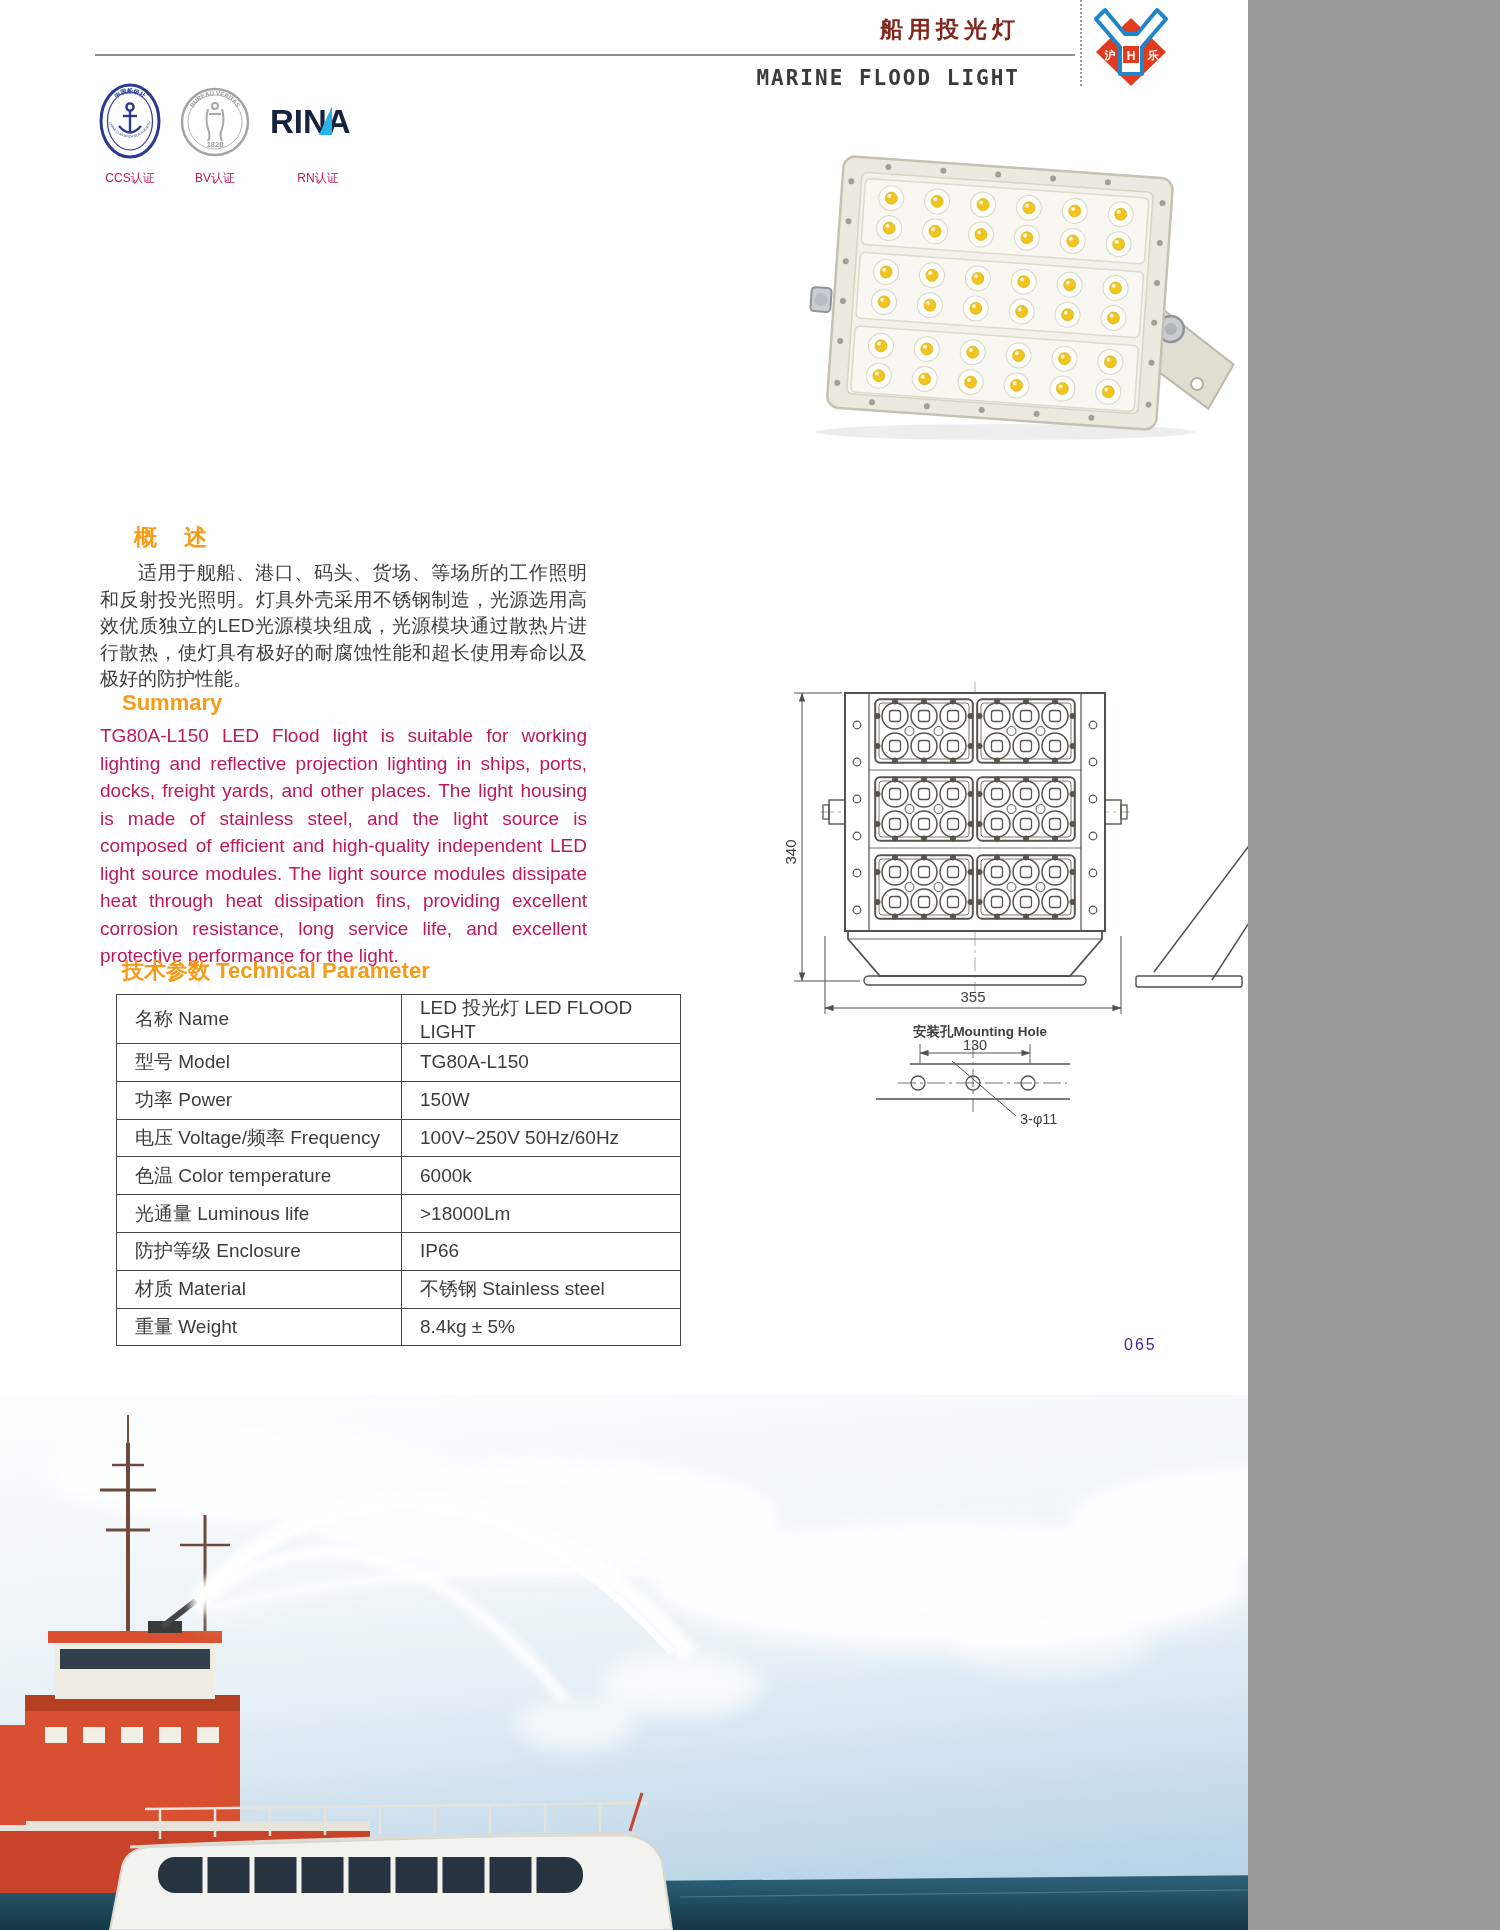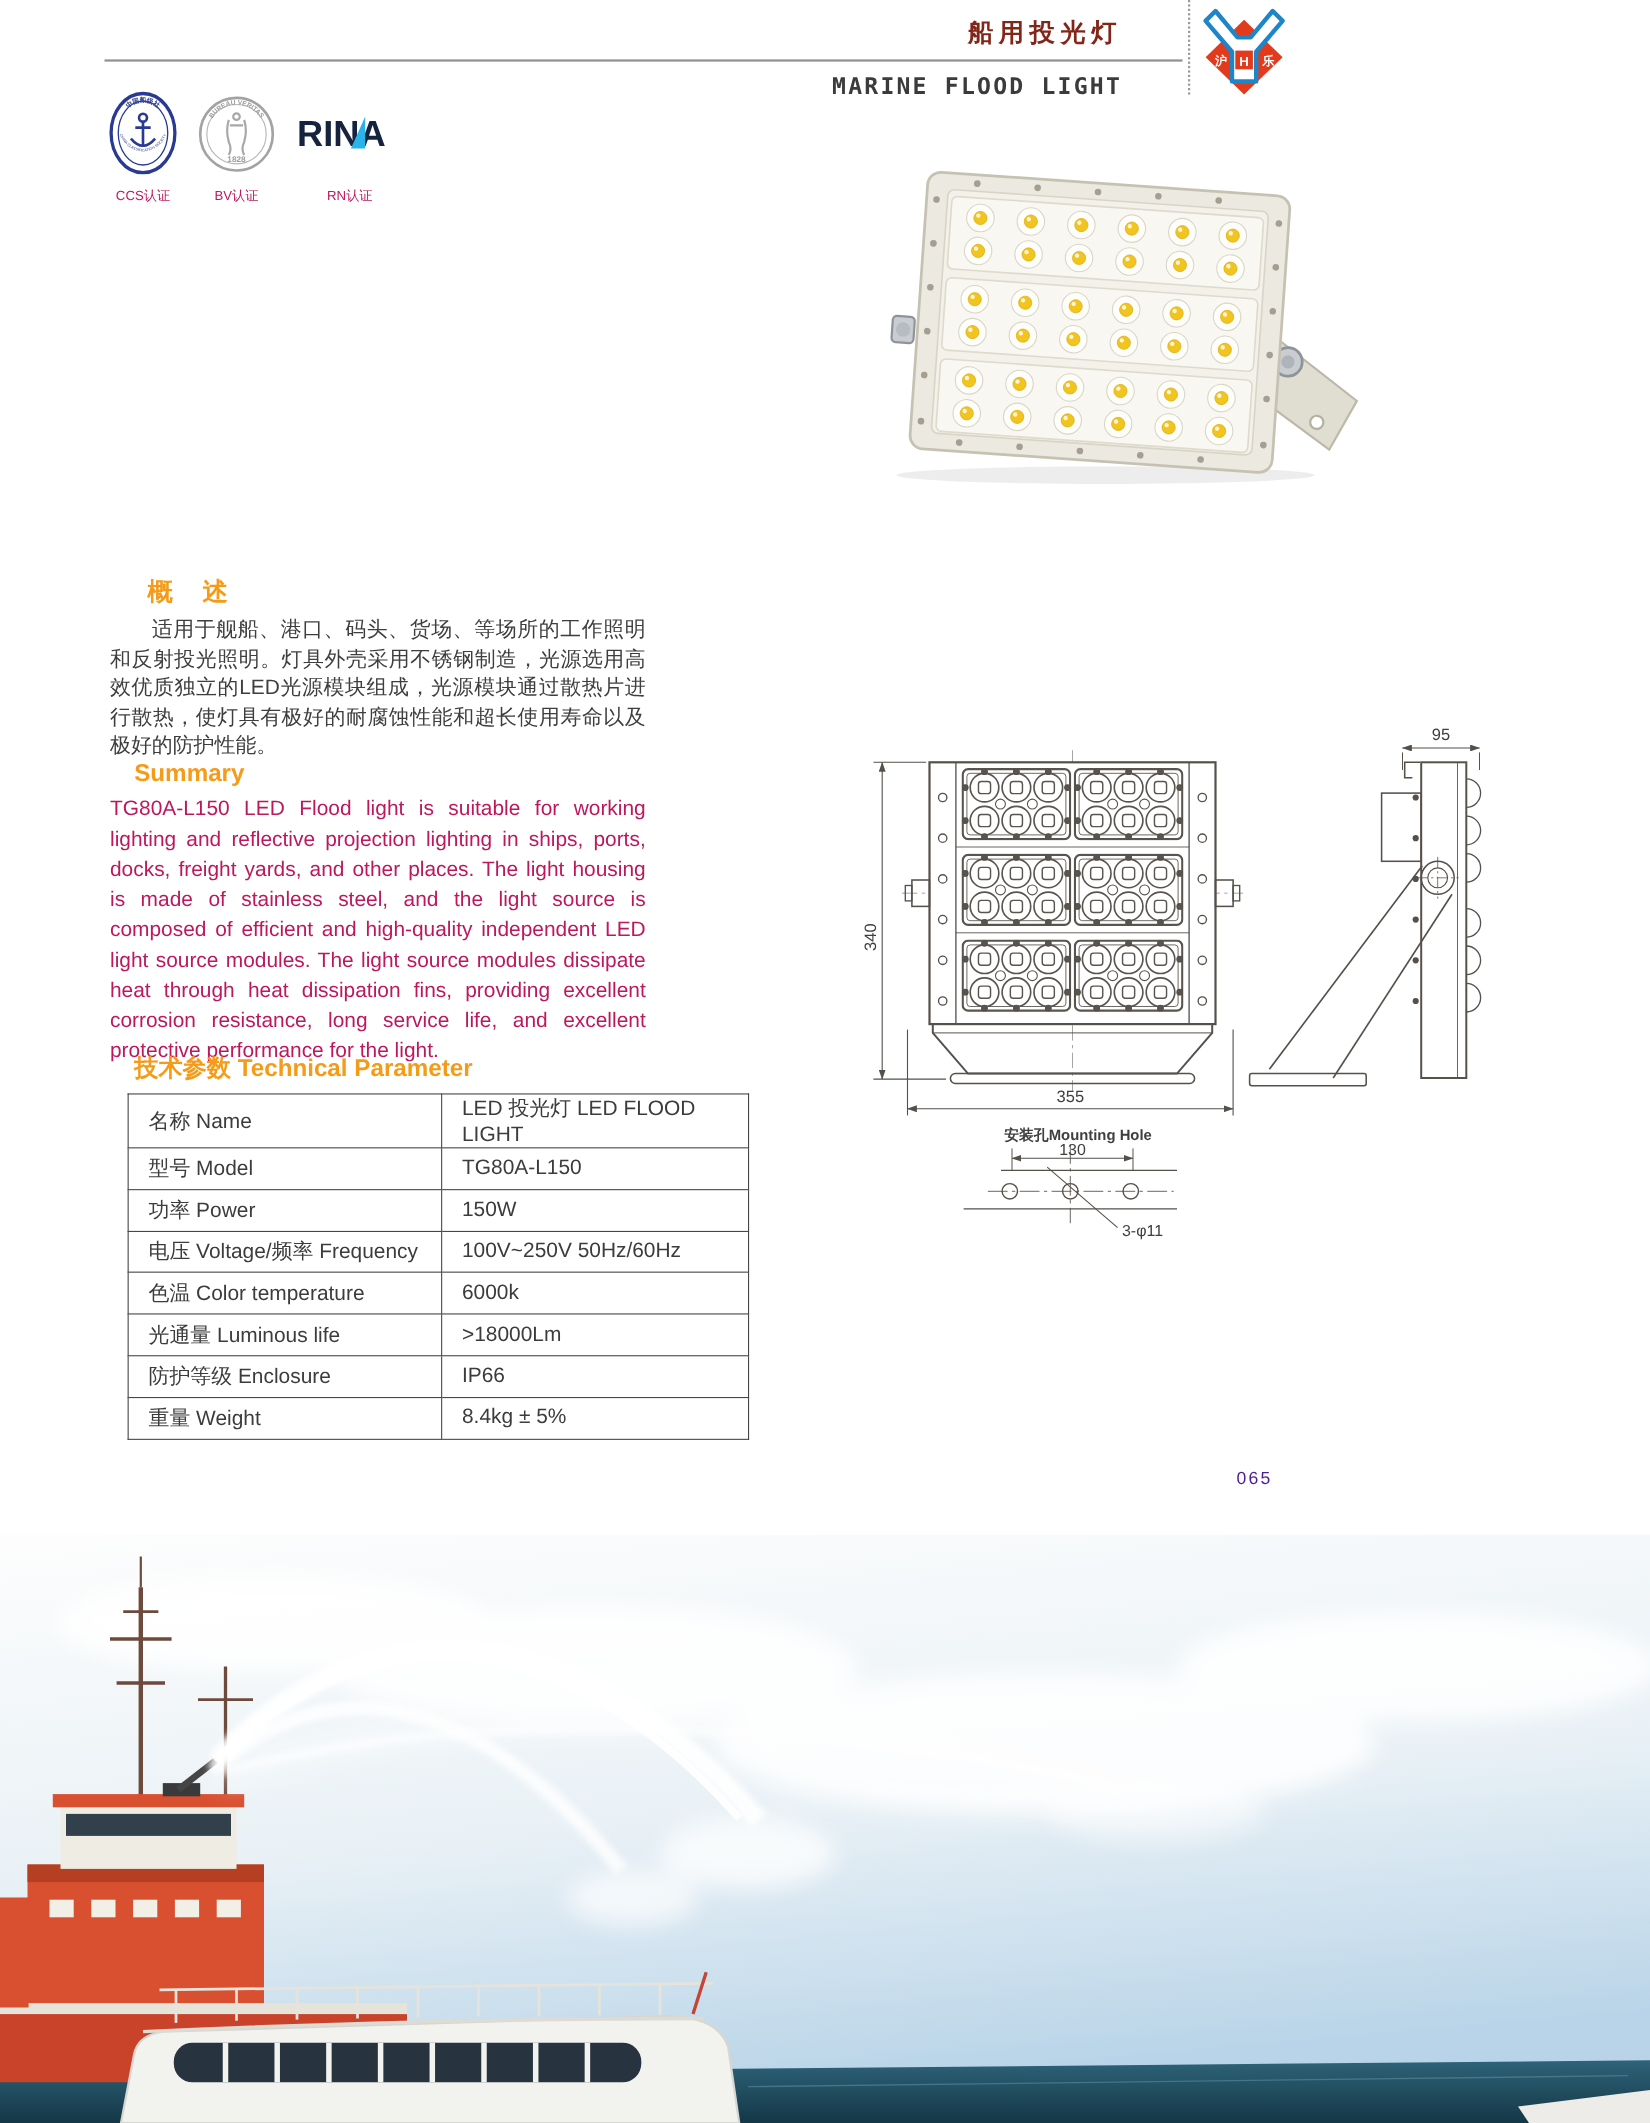--- a/index.html
+++ b/index.html
@@ -1,16 +1,16 @@
 <!DOCTYPE html>
 <html><head>
 <meta charset="utf-8">
 <style>
   html,body{margin:0;padding:0;background:#9a9a9a;}
-  .page{position:relative;width:1500px;height:1930px;background:#ffffff;overflow:hidden;
+  .page{position:relative;width:1248px;height:1930px;background:#ffffff;overflow:hidden;
         font-family:"Liberation Sans","DejaVu Sans",sans-serif;color:#3e3e3e;}
   .abs{position:absolute;}
 
   
   .hdr-block{position:absolute;left:95px;top:8px;width:980px;text-align:right;}
   .hdr-zh{font-size:23px;font-weight:bold;color:#83261a;letter-spacing:5px;
           padding:6px 55px 9px 0;border-bottom:2px solid #8f8f8f;}
   .hdr-en{font-family:"DejaVu Sans Mono","Liberation Mono",monospace;font-size:21px;
           font-weight:bold;color:#3b3b3b;letter-spacing:2px;padding:10px 55px 0 0;}
   .vdots{position:absolute;left:1080px;top:0;height:86px;width:0;border-left:2px dotted #9a9a9a;}
@@ -316,20 +316,24 @@
         </tr>
       <tr>
         <td class="pl">光通量 Luminous life</td>
         <td class="pv">&gt;18000Lm</td>
         </tr>
       <tr>
         <td class="pl">防护等级 Enclosure</td>
         <td class="pv">IP66</td>
         </tr>
       <tr>
+        <td class="pl">材质 Material</td>
+        <td class="pv">不锈钢  Stainless steel</td>
+        </tr>
+      <tr>
         <td class="pl">重量 Weight</td>
         <td class="pv">8.4kg ± 5%</td>
         </tr>
     </tbody>
   </table>
 
   <svg class="drawings" width="670" height="500" viewBox="0 0 670 500">
     <defs>
       <marker id="ar" viewBox="0 0 10 7" refX="9.5" refY="3.5" markerWidth="9" markerHeight="6.3" orient="auto-start-reverse">
         <path d="M0,0 L10,3.5 L0,7 Z" fill="#55504a"></path>

